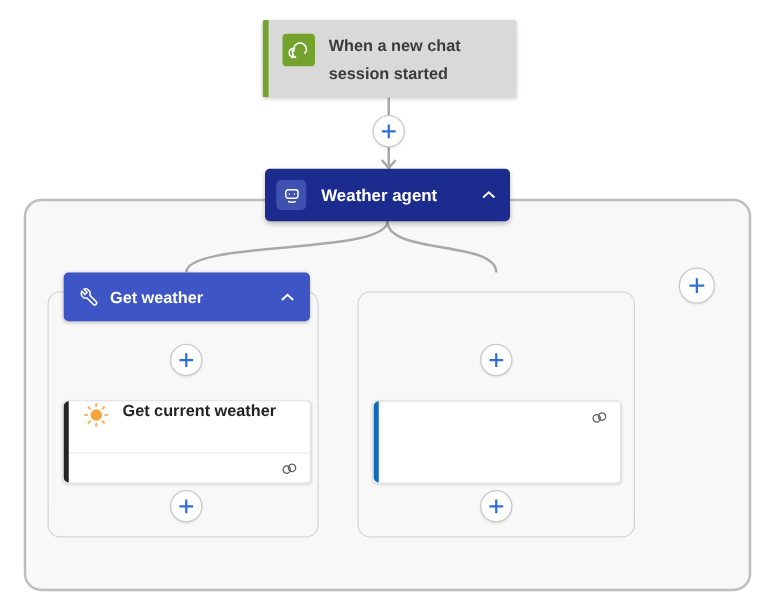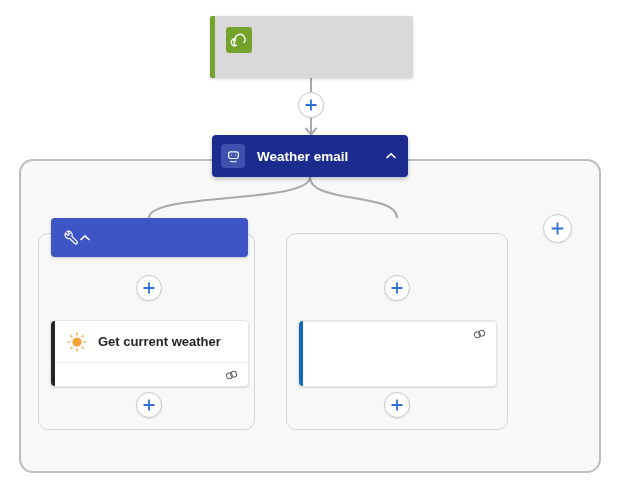--- a/index.html
+++ b/index.html
@@ -65,21 +65,21 @@
   .chevron { display:flex; cursor:pointer; }
 
   
   .action-card {
     width:199px; height:67px; background:#fff; border:1px solid #e4e4e4;
     border-radius:4px; box-shadow:0 1px 2px rgba(0,0,0,.13); cursor:pointer; z-index:3;
   }
   .action-card .accent { position:absolute; left:0; top:0; bottom:0; width:4px; border-radius:4px 0 0 4px; }
   .accent-dark { background:#242424; }
   .accent-blue { background:#0f6cbd; }
-  .card-main { display:flex; align-items:center; height:41px; padding-left:15px; }
+  .card-main { display:flex; align-items:flex-start; height:41px; padding-left:15px; }
   .card-label { margin-left:10px; font-size:13px; font-weight:600; color:#242424; }
   .card-footer {
     border-top:1px solid #ededed; height:24px;
     display:flex; align-items:center; justify-content:flex-end; padding-right:9px;
   }
   .outlook-badge {
     width:22px; height:22px; border-radius:4px; background:#1570c8;
     display:flex; align-items:center; justify-content:center; flex:0 0 22px;
   }
 
@@ -112,52 +112,54 @@
     </g>
   </svg>
 
   <div class="abs trigger">
     <div class="trigger-icon">
       <svg width="18" height="18" viewBox="0 0 18 18" fill="none" stroke="#fff" stroke-width="1.3">
         <path d="M13.6 11.9a5 5 0 1 0-8.2-1.6"></path>
         <path d="M5.2 7.6a3.6 3.6 0 1 0 1.6 6.6l-2.9.7.7-2.6a3.6 3.6 0 0 1 .6-4.7z"></path>
       </svg>
     </div>
+    <div class="trigger-label">When a new chat session started</div>
   </div>
 
   <div class="abs plus-btn" style="left:298px; top:92px;">
     <svg width="14" height="14" viewBox="0 0 14 14">
         <path d="M7 1.5 V12.5 M1.5 7 H12.5" stroke="#2f6fd8" stroke-width="1.8"></path>
       </svg>
   </div>
 
   <div class="abs agent-node">
     <div class="agent-icon">
       <svg width="17" height="17" viewBox="0 0 16 16" fill="none" stroke="#fff" stroke-width="1.1">
         <rect x="3.4" y="3.6" width="9.2" height="6.3" rx="1.8"></rect>
         <circle cx="6.1" cy="6.7" r="0.55" fill="#fff" stroke="none"></circle>
         <circle cx="9.9" cy="6.7" r="0.55" fill="#fff" stroke="none"></circle>
         <path d="M5.1 12.4a4.6 2.1 0 0 0 5.8 0"></path>
       </svg>
     </div>
-    <div class="agent-label">Weather email</div>
+    <div class="agent-label">Weather agent</div>
     <div class="chevron">
       <svg width="12" height="8" viewBox="0 0 12 8" fill="none" stroke="#fff" stroke-width="1.6">
           <path d="M1.5 6 L6 1.8 L10.5 6"></path>
         </svg>
     </div>
   </div>
 
   <div class="abs branch-scope" style="left:38px; top:233px; width:217px; height:197px;"></div>
   <div class="abs branch-header" style="left:51px; top:218px; width:197px;">
     <div class="wrench">
       <svg width="16" height="16" viewBox="0 0 16 16" fill="none" stroke="#fff" stroke-width="1.2">
         <path d="M2.5 3 l2.5 2.5 1.7-1.7 L4.2 1.3 a3.8 3.8 0 0 1 4.7 5 l5 5 a1.55 1.55 0 0 1 -2.2 2.2 l-5-5 a3.8 3.8 0 0 1 -4.2-5.5 z"></path>
       </svg>
     </div>
+    <div class="branch-label">Get weather</div>
     <div class="chevron">
       <svg width="12" height="8" viewBox="0 0 12 8" fill="none" stroke="#fff" stroke-width="1.6">
           <path d="M1.5 6 L6 1.8 L10.5 6"></path>
         </svg>
     </div>
   </div>
 
   <div class="abs plus-btn" style="left:136px; top:275px;">
     <svg width="14" height="14" viewBox="0 0 14 14">
         <path d="M7 1.5 V12.5 M1.5 7 H12.5" stroke="#2f6fd8" stroke-width="1.8"></path>

